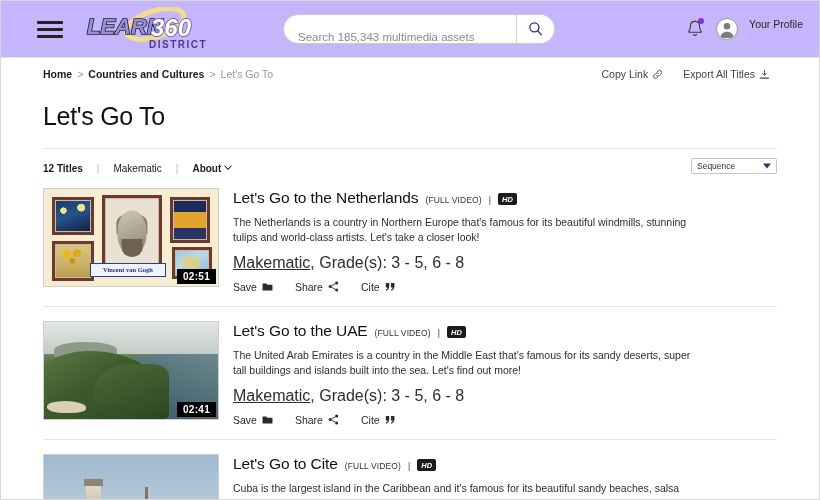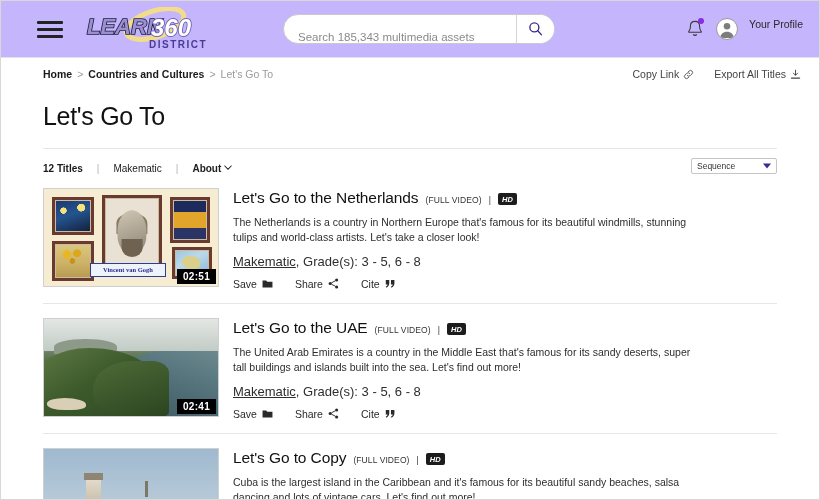--- a/index.html
+++ b/index.html
@@ -79,21 +79,21 @@
     position:absolute; right:1px; top:0px;
     width:6px; height:6px; border-radius:50%;
     background:#8a2be2;
   }
   .avatar { width:22px; height:22px; border-radius:50%; border:1px solid #9a9a9a; position:relative; overflow:hidden; background:#fff; }
   .profile-label { font-size:10.5px; color:#2a2a2a; }
 
   
   .crumbrow {
     display:flex; align-items:center;
-    padding:10px 18px 0 42px;
+    padding:10px 49px 0 42px;
     font-size:10.5px;
   }
   .crumb { color:#1a1a1a; text-decoration:none; cursor:pointer; font-weight:bold; }
   .crumb.current { color:#9a9a9a; font-weight:normal; cursor:default; }
   .crumb-sep { color:#9a9a9a; margin:0 5px; }
   .crumb-actions { margin-left:auto; display:flex; gap:20px; font-size:10.5px; color:#444; }
   .crumb-actions a { color:#444; text-decoration:none; cursor:pointer; display:flex; align-items:center; gap:4px; }
 
   
   .series-kicker {
@@ -170,21 +170,21 @@
     display:inline-block; background:#1c1c1c; color:#fff;
     font-size:7.5px; font-weight:bold; font-style:italic;
     padding:2px 4px 1px 4px; border-radius:2px; letter-spacing:.2px;
     position:relative; top:-1px;
   }
   .r-desc {
     margin-top:8px;
     font-size:10.5px; line-height:15px; color:#2e2e2e;
     max-width:455px;
   }
-  .r-credit { margin-top:9px; font-size:13px; color:#2e2e2e; }
+  .r-credit { margin-top:9px; font-size:16px; color:#2e2e2e; }
   .r-credit .pub { text-decoration:underline; cursor:pointer; color:#2e2e2e; }
   .r-actions { margin-top:9px; display:flex; gap:22px; font-size:10.5px; color:#2a2a2a; }
   .r-action { display:flex; align-items:center; gap:5px; cursor:pointer; }
 
   
   .vg { width:100%; height:100%; background:#f6ecd2; position:relative; }
   .frame { position:absolute; background:#6b3a2e; padding:3px; box-sizing:border-box; }
   .frame .inner { width:100%; height:100%; border:1px solid #cbbba0; overflow:hidden; }
   .vg-label {
     position:absolute; left:46px; bottom:9px; width:76px; height:14px;
@@ -503,21 +503,21 @@
         <div class="havana">
 
           <div class="light"></div>
             <div class="light-top"></div>
           <div class="pole"></div>
         </div>
       </div>
 
       <div class="info">
         <div class="title-line">
-          <a class="r-title">Let's Go to Copy</a>
+          <a class="r-title">Let's Go to Cite</a>
           <span class="r-fullvideo">(FULL VIDEO)</span>
           <span class="r-pipe">|</span>
           <span class="hd-badge">HD</span>
         </div>
         <div class="r-desc" style="max-width:460px;">Cuba is the largest island in the Caribbean and it's famous for its beautiful sandy beaches, salsa dancing and lots of vintage cars. Let's find out more!</div>
 
       </div>
     </div>
 
   </div>

